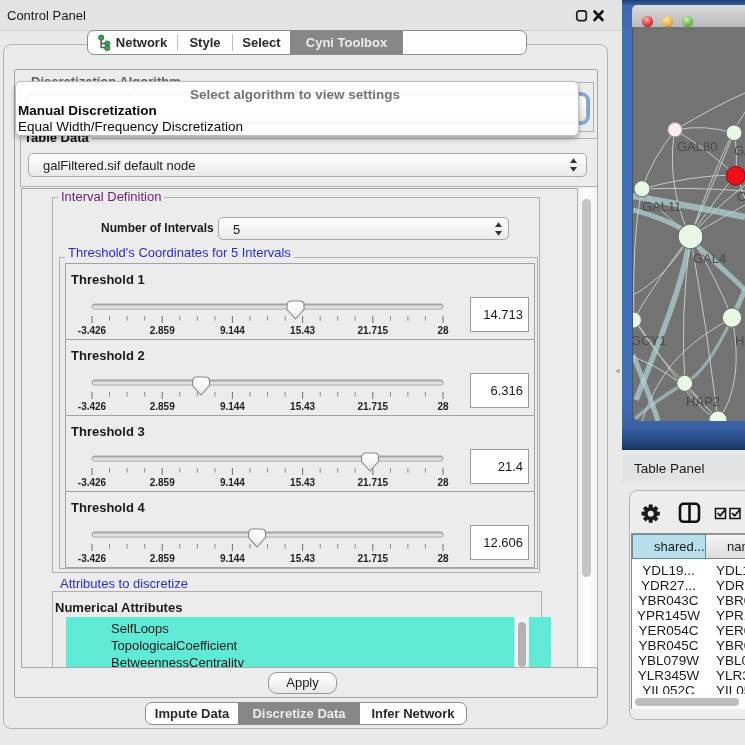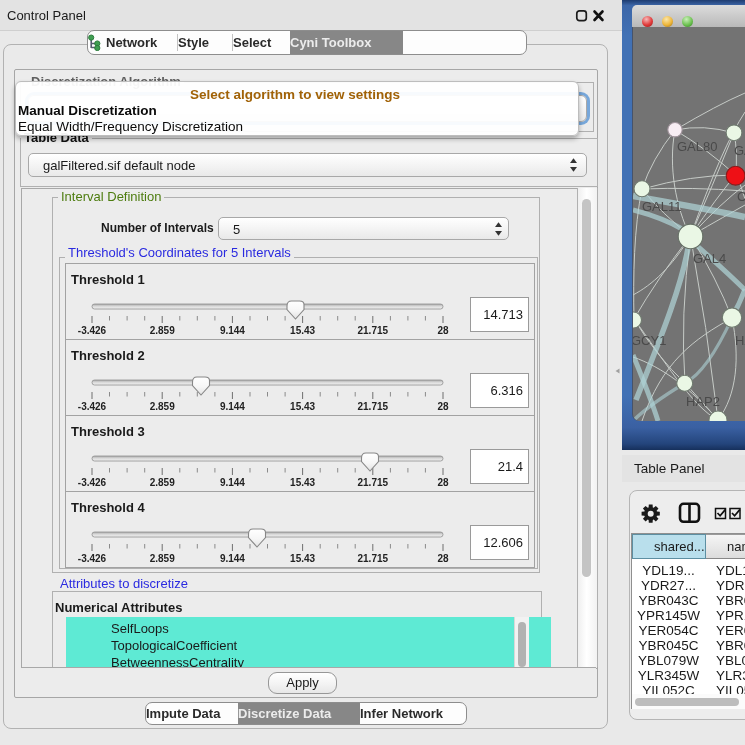--- a/index.html
+++ b/index.html
@@ -7,21 +7,21 @@
   font-family:"Liberation Sans", sans-serif;color:#1a1a1a;}
 .abs{position:absolute;}
 
 #titlebar{left:0;top:0;width:622px;height:30px;background:#e3e3e3;border-bottom:1px solid #cfcfcf;}
 #titlebar .t{position:absolute;left:7px;top:8px;font-size:13px;color:#1a1a1a;}
 #cp-outer{left:3px;top:44px;width:603px;height:683px;background:#eaeaea;border:1px solid #b2b2b2;border-radius:8px;}
 #tabpanel{left:14px;top:69px;width:582px;height:627px;background:#ececec;border:1px solid #a6a6a6;border-radius:2px;}
 
 .pill{display:flex;background:#fdfdfd;border:1px solid #8d8d8d;border-radius:7px;overflow:hidden;
   font-size:13px;font-weight:bold;color:#2a2a2a;align-items:stretch;}
-.pill .seg{display:flex;align-items:center;white-space:nowrap;}
+.pill .seg{display:flex;align-items:center;justify-content:center;white-space:nowrap;}
 .pill .sep{width:1px;background:#c2c2c2;margin:3px 0;}
 .pill .sel{background:#878787;color:#ececec;}
 
 .grp{position:absolute;border:1px solid #b0b0b0;}
 .gtitle{position:absolute;font-size:13px;background:#ececec;padding:0 3px;white-space:nowrap;line-height:13px;}
 
 .combo{position:absolute;background:linear-gradient(#ffffff,#f2f2f2 60%,#e9e9e9);border:1px solid #a8a8a8;border-radius:5px;font-size:13px;}
 .combo .ctext{position:absolute;left:14px;top:50%;transform:translateY(-50%);}
 
 .tbox{position:absolute;left:65px;width:468px;height:75px;border:1px solid #a2a2a2;background:#ececec;}
@@ -92,32 +92,32 @@
 <div class="gtitle" style="left:21px;top:131px;font-weight:bold;color:#111;">Table Data</div>
 <div class="combo" style="left:28px;top:153px;width:557px;height:22px;">
   <span class="ctext">galFiltered.sif default node</span>
   <svg style="position:absolute;right:8px;top:3px;" width="9" height="16" viewBox="0 0 9 16">
     <path d="M4.5 1.2 L8 6 H1 Z" fill="#333"></path>
       <path d="M4.5 14.8 L8 10 H1 Z" fill="#333"></path>
   </svg>
 </div>
 
 <div class="abs" id="popup">
-  <div style="position:absolute;left:0;right:4px;top:5px;text-align:center;font-weight:bold;color:#a16207;">Select algorithm to view settings</div>
+  <div style="position:absolute;left:0;right:4px;top:5px;text-align:center;font-weight:bold;color:#737373;">Select algorithm to view settings</div>
   <div style="position:absolute;left:2px;top:21px;font-weight:bold;color:#0a0a0a;">Manual Discretization</div>
   <div style="position:absolute;left:2px;top:37px;color:#0a0a0a;">Equal Width/Frequency Discretization</div>
 </div>
 
 <div class="abs" style="left:21px;top:188px;width:575px;height:479px;border:1px solid #a8a8a8;border-width:1px 0 1px 1px;background:#ececec;"></div>
 <div class="abs" id="vsb">
     <div class="thumb"></div>
   </div>
 
 <div class="grp" style="left:52px;top:197px;width:486px;height:374px;"></div>
-<div class="gtitle" style="left:58px;top:190px;color:#4d7c0f;">Interval Definition</div>
+<div class="gtitle" style="left:58px;top:190px;color:#701a75;">Interval Definition</div>
 <div class="abs" style="left:101px;top:221px;font-size:12px;font-weight:bold;">Number of Intervals</div>
 <div class="combo" style="left:218px;top:217px;width:289px;height:21px;">
   <span class="ctext">5</span>
   <svg style="position:absolute;right:5px;top:2.5px;" width="9" height="16" viewBox="0 0 9 16">
     <path d="M4.5 1.2 L8 6 H1 Z" fill="#333"></path>
       <path d="M4.5 14.8 L8 10 H1 Z" fill="#333"></path>
   </svg>
 </div>
 
 <div class="grp" style="left:59px;top:257px;width:477px;height:310px;"></div>

